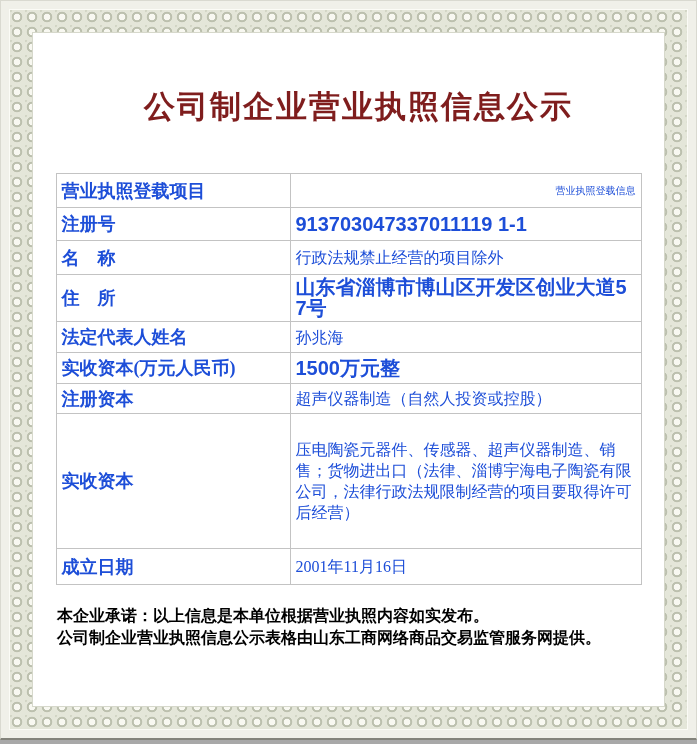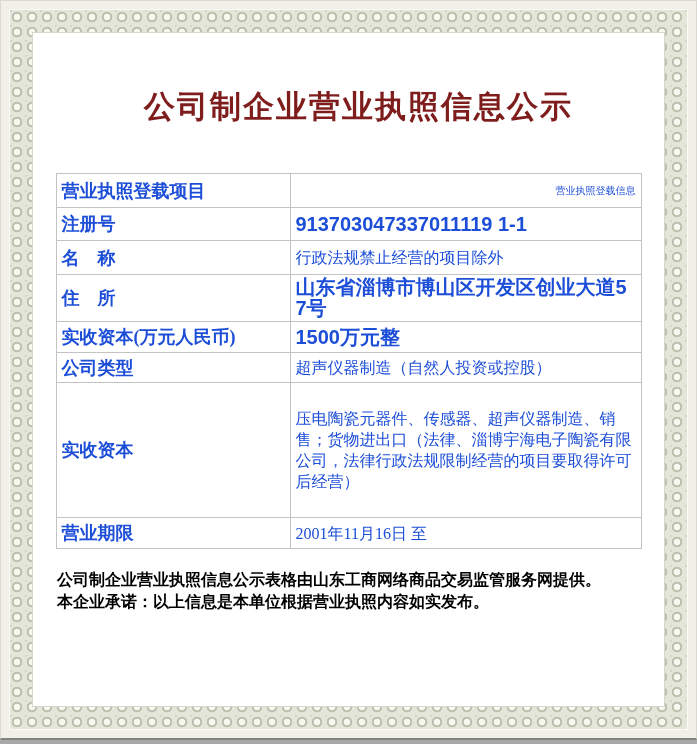--- a/index.html
+++ b/index.html
@@ -120,38 +120,42 @@
           </tr>
           <tr class="h34">
             <td class="label">名　称</td>
             <td class="value">行政法规禁止经营的项目除外</td>
           </tr>
           <tr class="h32">
             <td class="label">住　所</td>
             <td class="value boldval">山东省淄博市博山区开发区创业大道57号</td>
           </tr>
           <tr class="h31">
+            <td class="label">法定代表人姓名</td>
+            <td class="value">孙兆海</td>
+          </tr>
+          <tr class="h31">
             <td class="label">实收资本(万元人民币)</td>
             <td class="value boldval">1500万元整</td>
           </tr>
           <tr class="h30">
-            <td class="label">公司类型</td>
+            <td class="label">注册资本</td>
             <td class="value">超声仪器制造（自然人投资或控股）</td>
           </tr>
           <tr class="h135">
             <td class="label">实收资本</td>
             <td class="value">压电陶瓷元器件、传感器、超声仪器制造、销售；货物进出口（法律、淄博宇海电子陶瓷有限公司，法律行政法规限制经营的项目要取得许可后经营）</td>
           </tr>
-          <tr class="h31">
-            <td class="label">营业期限</td>
-            <td class="value">2001年11月16日  至</td>
+          <tr class="h36">
+            <td class="label">成立日期</td>
+            <td class="value">2001年11月16日</td>
           </tr>
         </tbody>
       </table>
 
       <div class="footer">
+        <div>本企业承诺：以上信息是本单位根据营业执照内容如实发布。</div>
         <div>公司制企业营业执照信息公示表格由山东工商网络商品交易监管服务网提供。</div>
-        <div>本企业承诺：以上信息是本单位根据营业执照内容如实发布。</div>
       </div>
 
     </div>
   </div>
 </div>
 
 </body></html>

